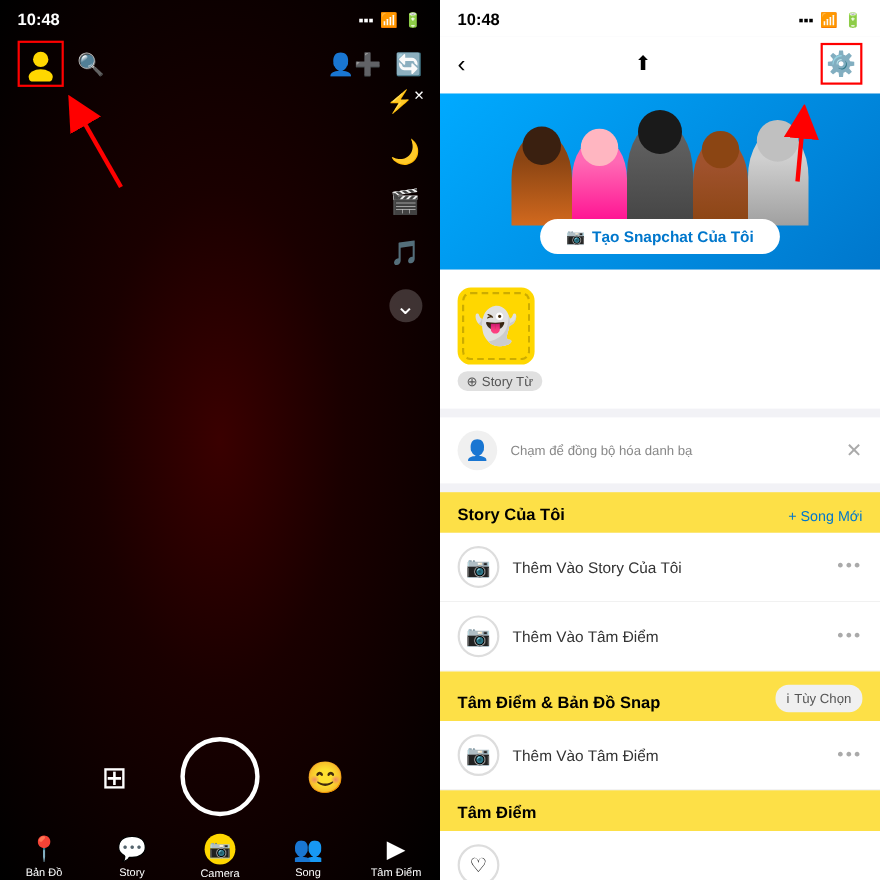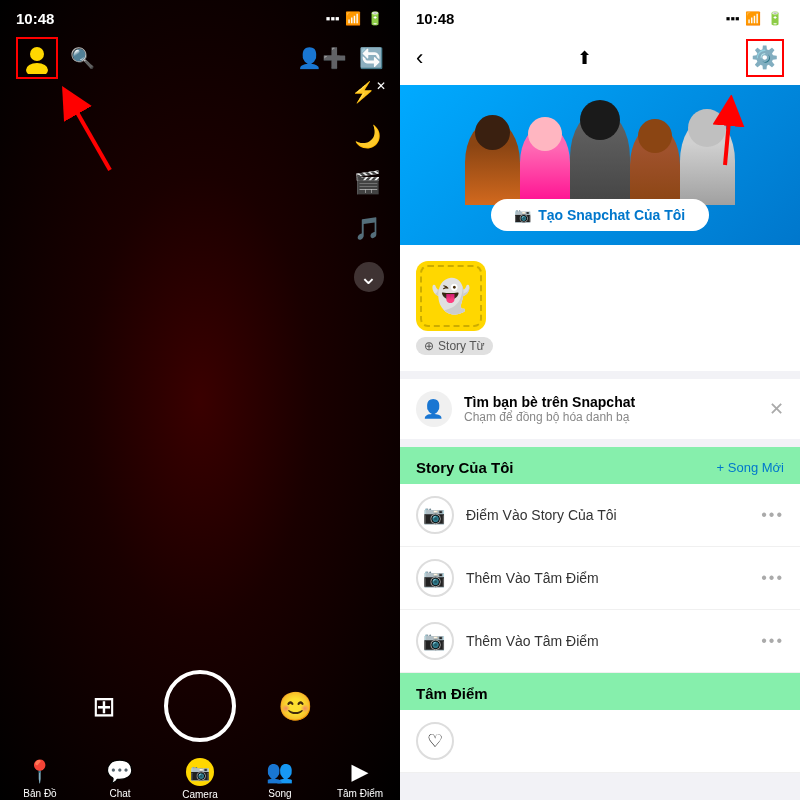--- a/index.html
+++ b/index.html
@@ -272,23 +272,23 @@
     }
     .find-friends-text { flex: 1; }
     .find-friends-title { font-size: 14px; font-weight: 600; color: #000; }
     .find-friends-sub { font-size: 12px; color: #888; }
     .close-btn { font-size: 18px; color: #aaa; cursor: pointer; }
 
     
     .section-header {
       display: flex;
       justify-content: space-between;
-      align-items: center;
+      align-items: flex-end;
       padding: 12px 16px 8px;
-      background: #86efac;
+      background: #fde047;
     }
     .section-title { font-size: 15px; font-weight: 700; color: #000; }
     .section-action { font-size: 13px; color: #0077cc; font-weight: 500; cursor: pointer; display: flex; align-items: center; gap: 4px; }
 
     
     .story-item {
       background: white;
       padding: 12px 16px;
       display: flex;
       align-items: center;
@@ -397,21 +397,21 @@
       <div class="thumb-btn" style="font-size:28px;">😊</div>
     </div>
 
     <div class="bottom-nav">
       <div class="nav-item">
         <span class="nav-icon">📍</span>
         <span>Bản Đồ</span>
       </div>
       <div class="nav-item">
         <span class="nav-icon">💬</span>
-        <span>Chat</span>
+        <span>Story</span>
       </div>
       <div class="nav-item active">
         <div class="nav-camera-icon">📷</div>
         <span>Camera</span>
       </div>
       <div class="nav-item">
         <span class="nav-icon">👥</span>
         <span>Song</span>
       </div>
       <div class="nav-item">
@@ -489,44 +489,50 @@
         <div class="username-badge">
           <span>⊕</span>
           <span>Story Từ</span>
         </div>
       </div>
     </div>
 
     <div class="find-friends-card">
       <div class="find-friends-icon">👤</div>
       <div class="find-friends-text">
-        <div class="find-friends-title">Tìm bạn bè trên Snapchat</div>
         <div class="find-friends-sub">Chạm để đồng bộ hóa danh bạ</div>
       </div>
       <div class="close-btn">✕</div>
     </div>
 
     <div class="section-header">
       <span class="section-title">Story Của Tôi</span>
       <span class="section-action">+ Song Mới</span>
     </div>
 
     <div style="background:white;">
       <div class="story-item">
         <div class="story-icon">📷</div>
-        <span class="story-label">Điểm Vào Story Của Tôi</span>
+        <span class="story-label">Thêm Vào Story Của Tôi</span>
         <span class="story-dots">•••</span>
       </div>
       <div class="story-item">
         <div class="story-icon">📷</div>
         <span class="story-label">Thêm Vào Tâm Điểm</span>
         <span class="story-dots">•••</span>
       </div>
     </div>
 
+    <div class="section-header">
+      <span class="section-title">Tâm Điểm &amp; Bản Đồ Snap</span>
+      <div class="tuychon-badge">
+        <span>ℹ</span>
+        <span>Tùy Chọn</span>
+      </div>
+    </div>
 
     <div style="background:white;">
       <div class="story-item">
         <div class="story-icon">📷</div>
         <span class="story-label">Thêm Vào Tâm Điểm</span>
         <span class="story-dots">•••</span>
       </div>
     </div>
 
     <div class="section-header">

